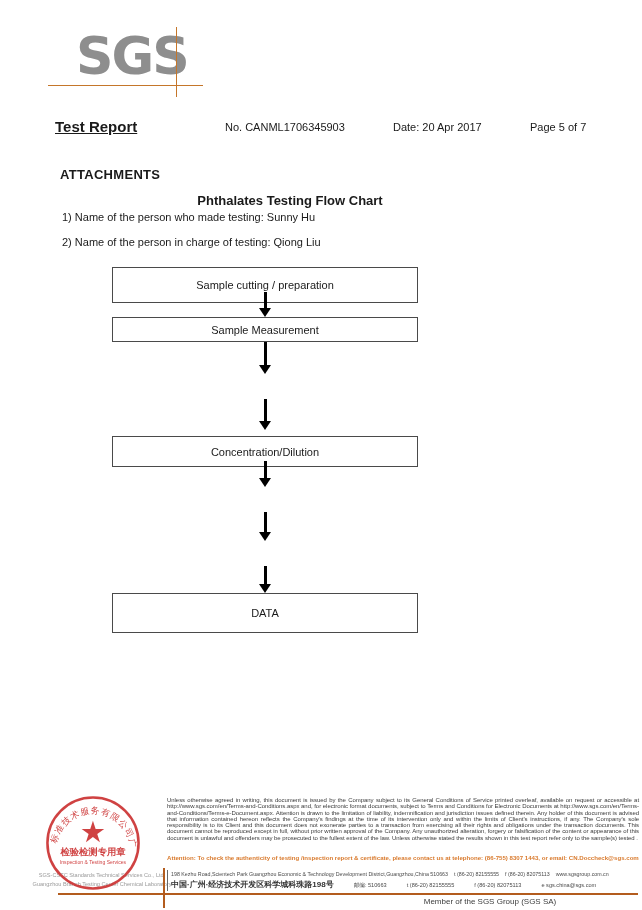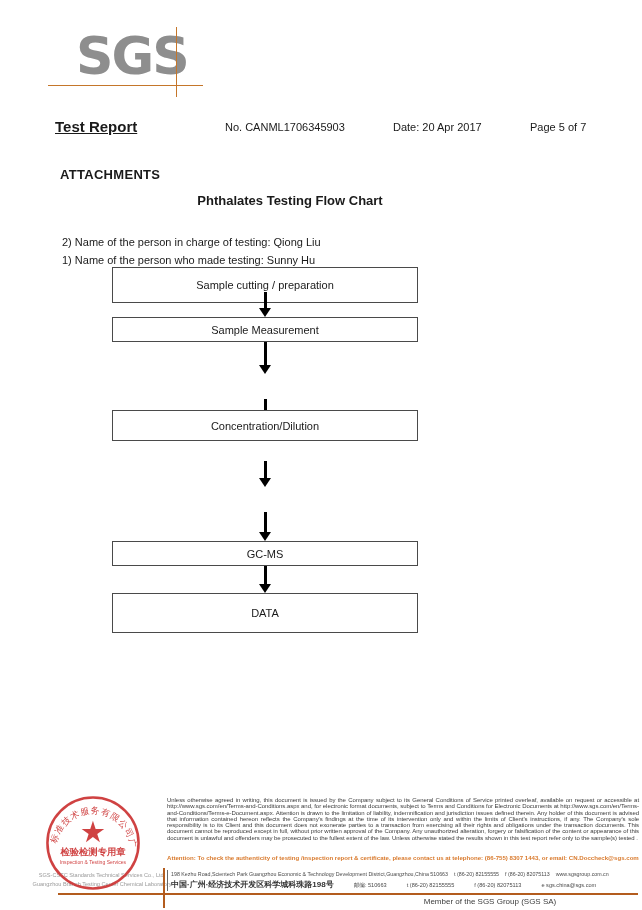--- a/index.html
+++ b/index.html
@@ -17,21 +17,21 @@
   .logo-vline{position:absolute;left:176px;top:27px;width:1px;height:70px;background:#c5762a;}
   
   .report-title{position:absolute;left:55px;top:118px;font-size:15px;font-weight:bold;text-decoration:underline;}
   .report-no{position:absolute;left:225px;top:121px;font-size:11px;}
   .report-date{position:absolute;left:393px;top:121px;font-size:11px;}
   .report-page{position:absolute;left:514px;top:121px;font-size:11px;margin-left:16px;}
   
   .section-heading{position:absolute;left:60px;top:167px;font-size:13px;font-weight:bold;letter-spacing:.3px;}
   .flow-title{position:absolute;left:0;top:193px;width:580px;text-align:center;font-size:13px;font-weight:bold;}
   .note{position:absolute;left:62px;font-size:11px;}
-  .note-1{top:211px;margin-top:43px;}
+  .note-1{top:211px;}
   .note-2{top:236px;}
   
   .flow-box{
     position:absolute;left:112px;width:306px;border:1px solid #4a4a4a;background:#fff;
     display:flex;align-items:center;justify-content:center;font-size:11px;box-sizing:border-box;
   }
   .flow-arrow{position:absolute;left:112px;width:306px;display:flex;flex-direction:column;align-items:center;}
   .flow-arrow .shaft{width:3px;background:#000;flex:1;}
   .flow-arrow .head{
     width:0;height:0;border-left:6px solid transparent;border-right:6px solid transparent;
@@ -93,32 +93,31 @@
   <div class="flow-arrow" style="top:342px;height:32px;">
       <div class="shaft"></div>
       <div class="head"></div>
     </div>
 
   <div class="flow-arrow" style="top:399px;height:31px;">
       <div class="shaft"></div>
       <div class="head"></div>
     </div>
 
-  <div class="flow-box" style="top:410px;height:31px;">Concentration/Dilution</div>
+  <div class="flow-box" style="top:436px;height:31px;">Concentration/Dilution</div>
   <div class="flow-arrow" style="top:461px;height:26px;">
       <div class="shaft"></div>
       <div class="head"></div>
     </div>
 
   <div class="flow-arrow" style="top:512px;height:29px;">
       <div class="shaft"></div>
       <div class="head"></div>
     </div>
 
-  <div class="flow-box" style="top:541px;height:25px;">GC-MS</div>
   <div class="flow-arrow" style="top:566px;height:27px;">
       <div class="shaft"></div>
       <div class="head"></div>
     </div>
 
   <div class="flow-box" style="top:593px;height:40px;">DATA</div>
 
   <div class="stamp-company">
     <div>SGS-CSTC Standards Technical Services Co., Ltd.</div>
     <div>Guangzhou Branch Testing Center Chemical Laboratory</div>

